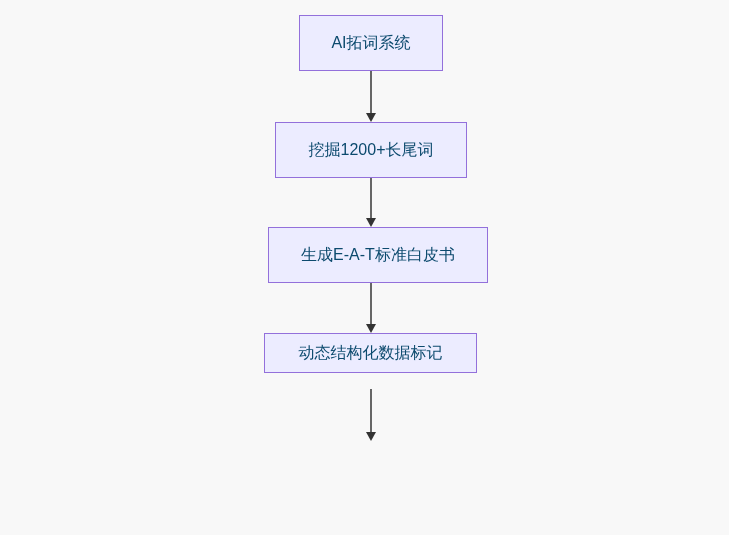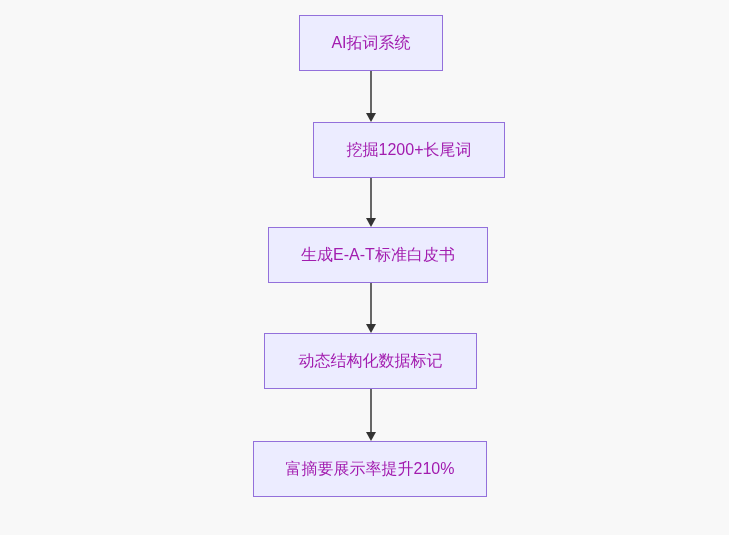--- a/index.html
+++ b/index.html
@@ -20,32 +20,32 @@
     position: absolute;
     left: 0;
     top: 0;
     pointer-events: none;
   }
   .node {
     position: absolute;
     box-sizing: border-box;
     background: #ECECFF;
     border: 1px solid #9370DB;
-    color: #a21caf;
+    color: #0c4a6e;
     font-size: 16px;
     display: flex;
     align-items: center;
     justify-content: center;
     text-align: center;
     white-space: nowrap;
   }
   .node-1 { left: 299px; top: 15px;  width: 144px; height: 56px; }
-  .node-2 { left: 275px; top: 122px; width: 192px; height: 56px; margin-left: 38px; }
+  .node-2 { left: 275px; top: 122px; width: 192px; height: 56px; }
   .node-3 { left: 268px; top: 227px; width: 220px; height: 56px; }
-  .node-4 { left: 264px; top: 333px; width: 213px; height: 56px; }
+  .node-4 { left: 264px; top: 333px; width: 213px; height: 40px; }
   .node-5 { left: 253px; top: 441px; width: 234px; height: 56px; }
   .edge-line { stroke: #666666; stroke-width: 2; }
   .edge-head { fill: #333333; }
 </style>
 </head>
 <body>
 
 <div class="canvas">
 
   <svg class="edges" width="729" height="535" viewBox="0 0 729 535">
@@ -76,17 +76,14 @@
   </div>
 
   <div class="node node-3">
     <span>生成E-A-T标准白皮书</span>
   </div>
 
   <div class="node node-4">
     <span>动态结构化数据标记</span>
   </div>
 
-  <div class="node node-5">
-    <span>富摘要展示率提升210%</span>
-  </div>
 
 </div>
 
 </body></html>

